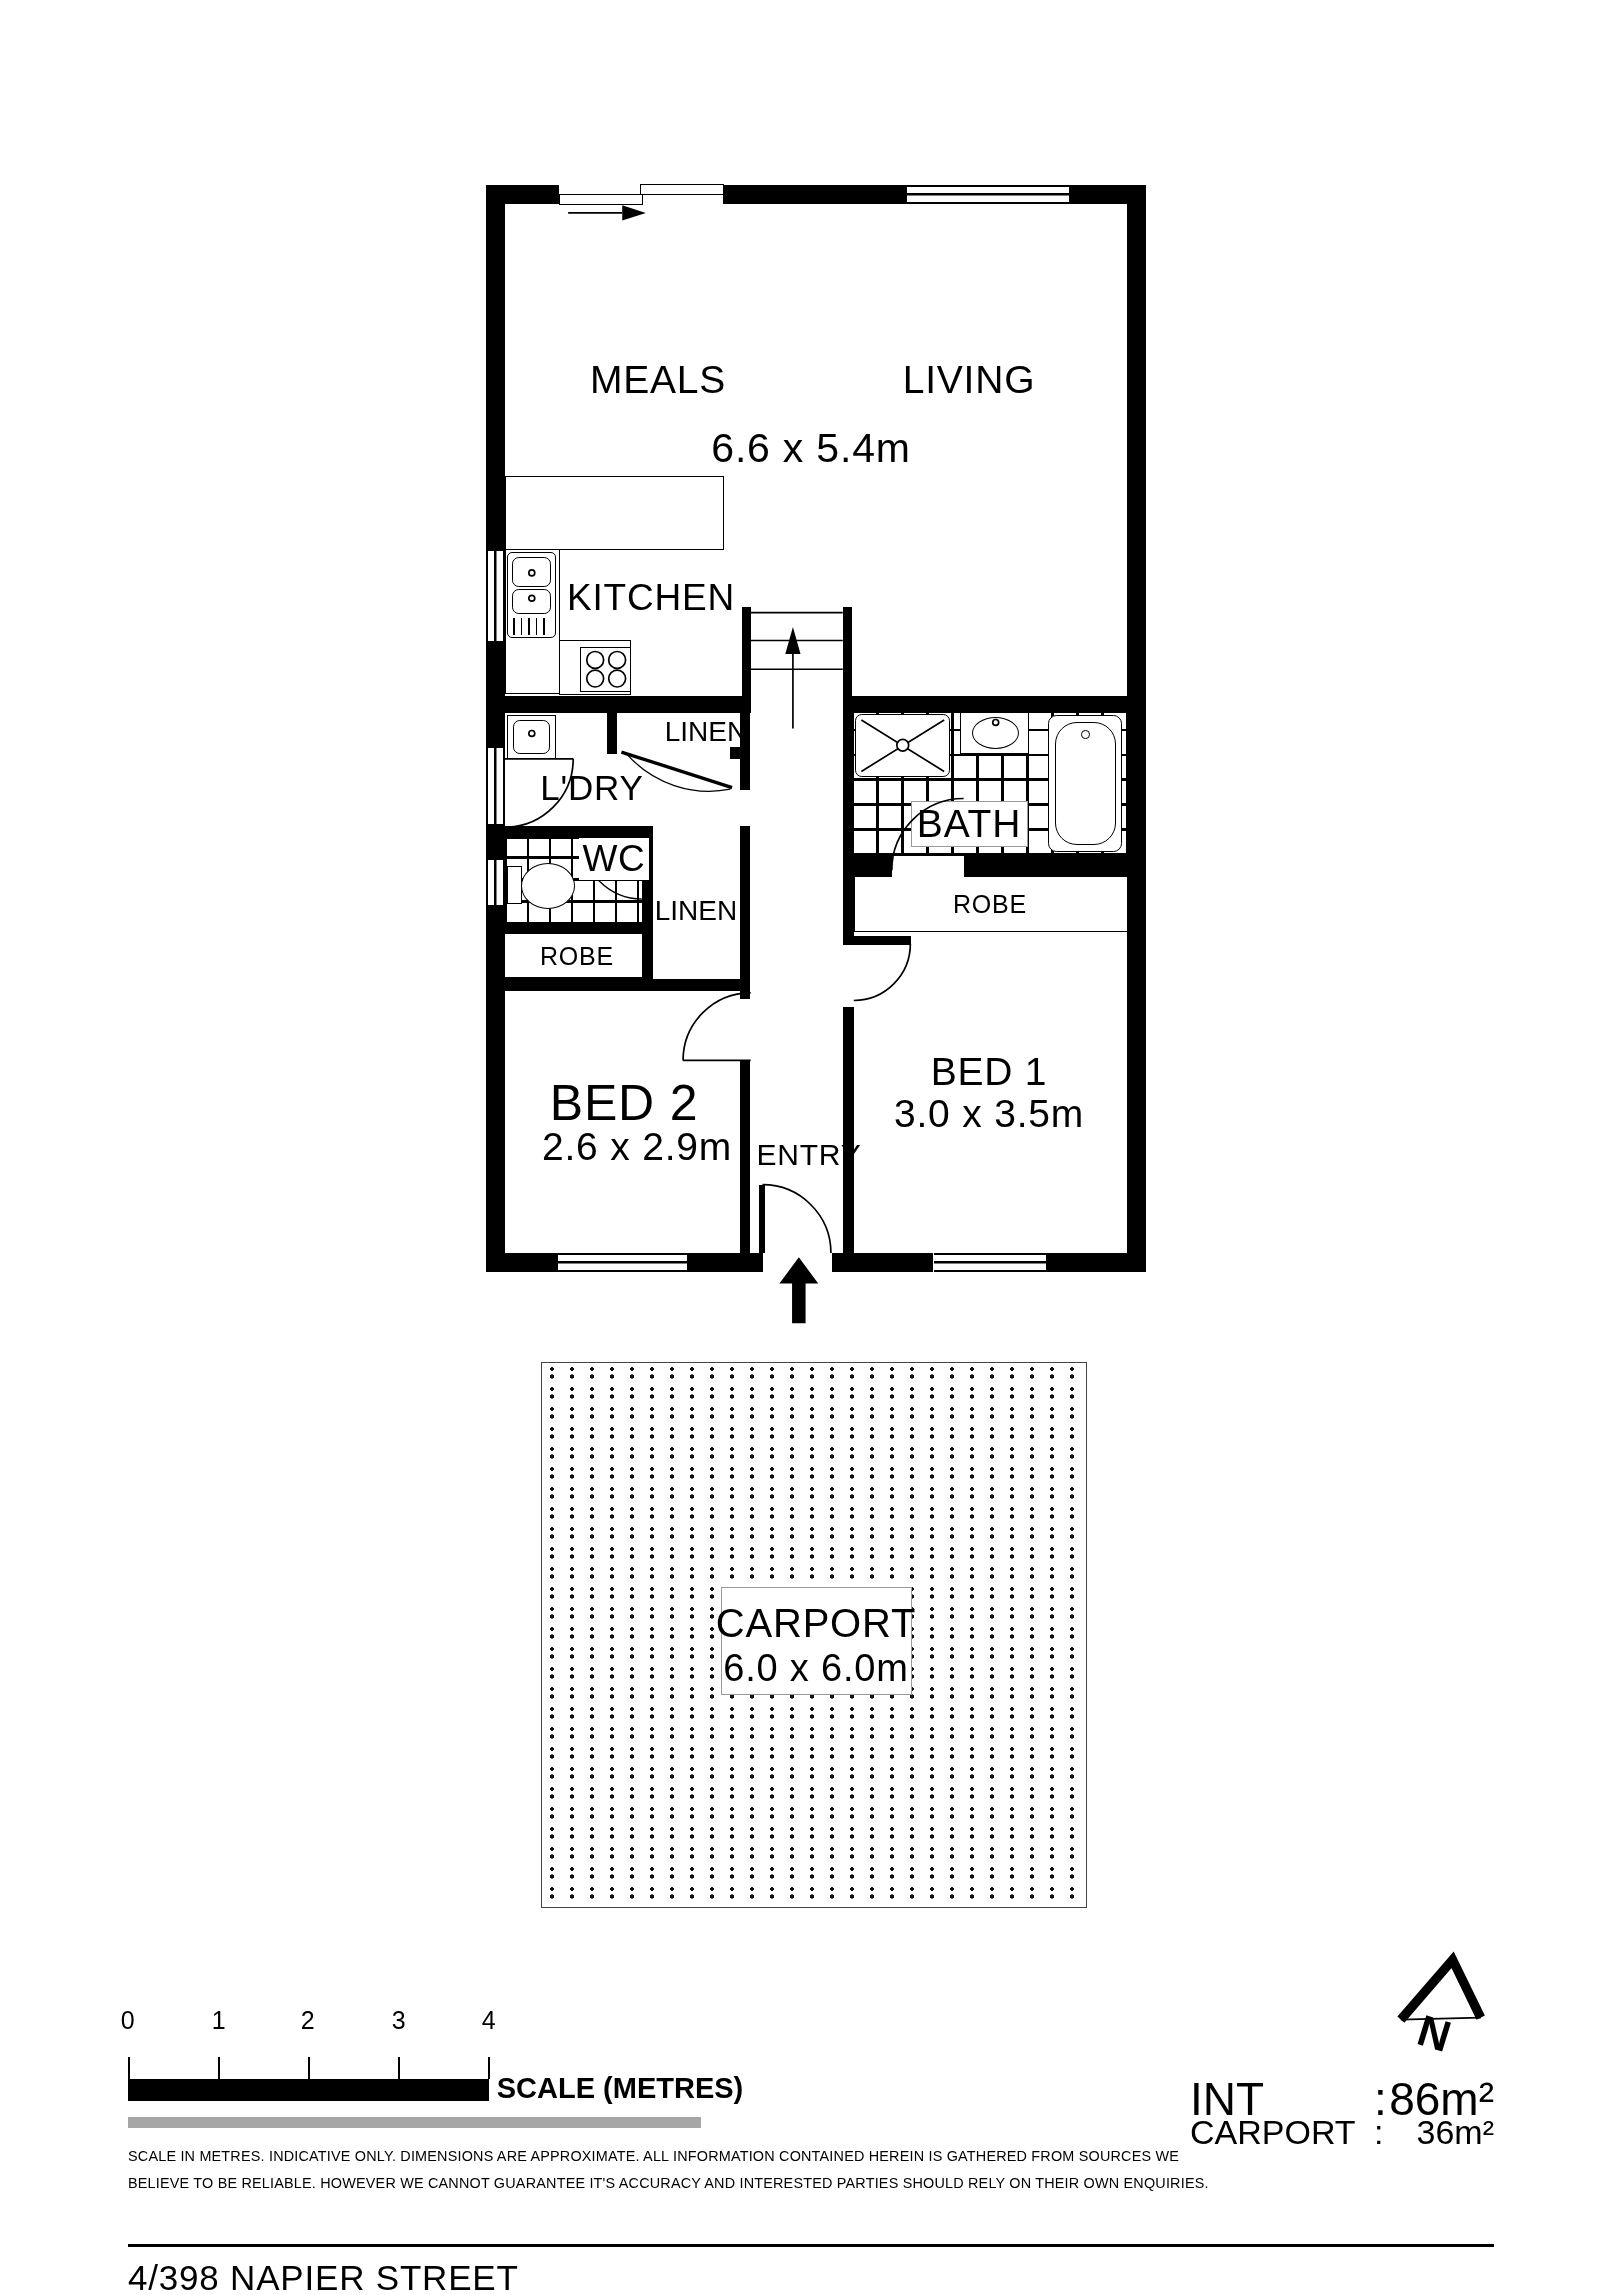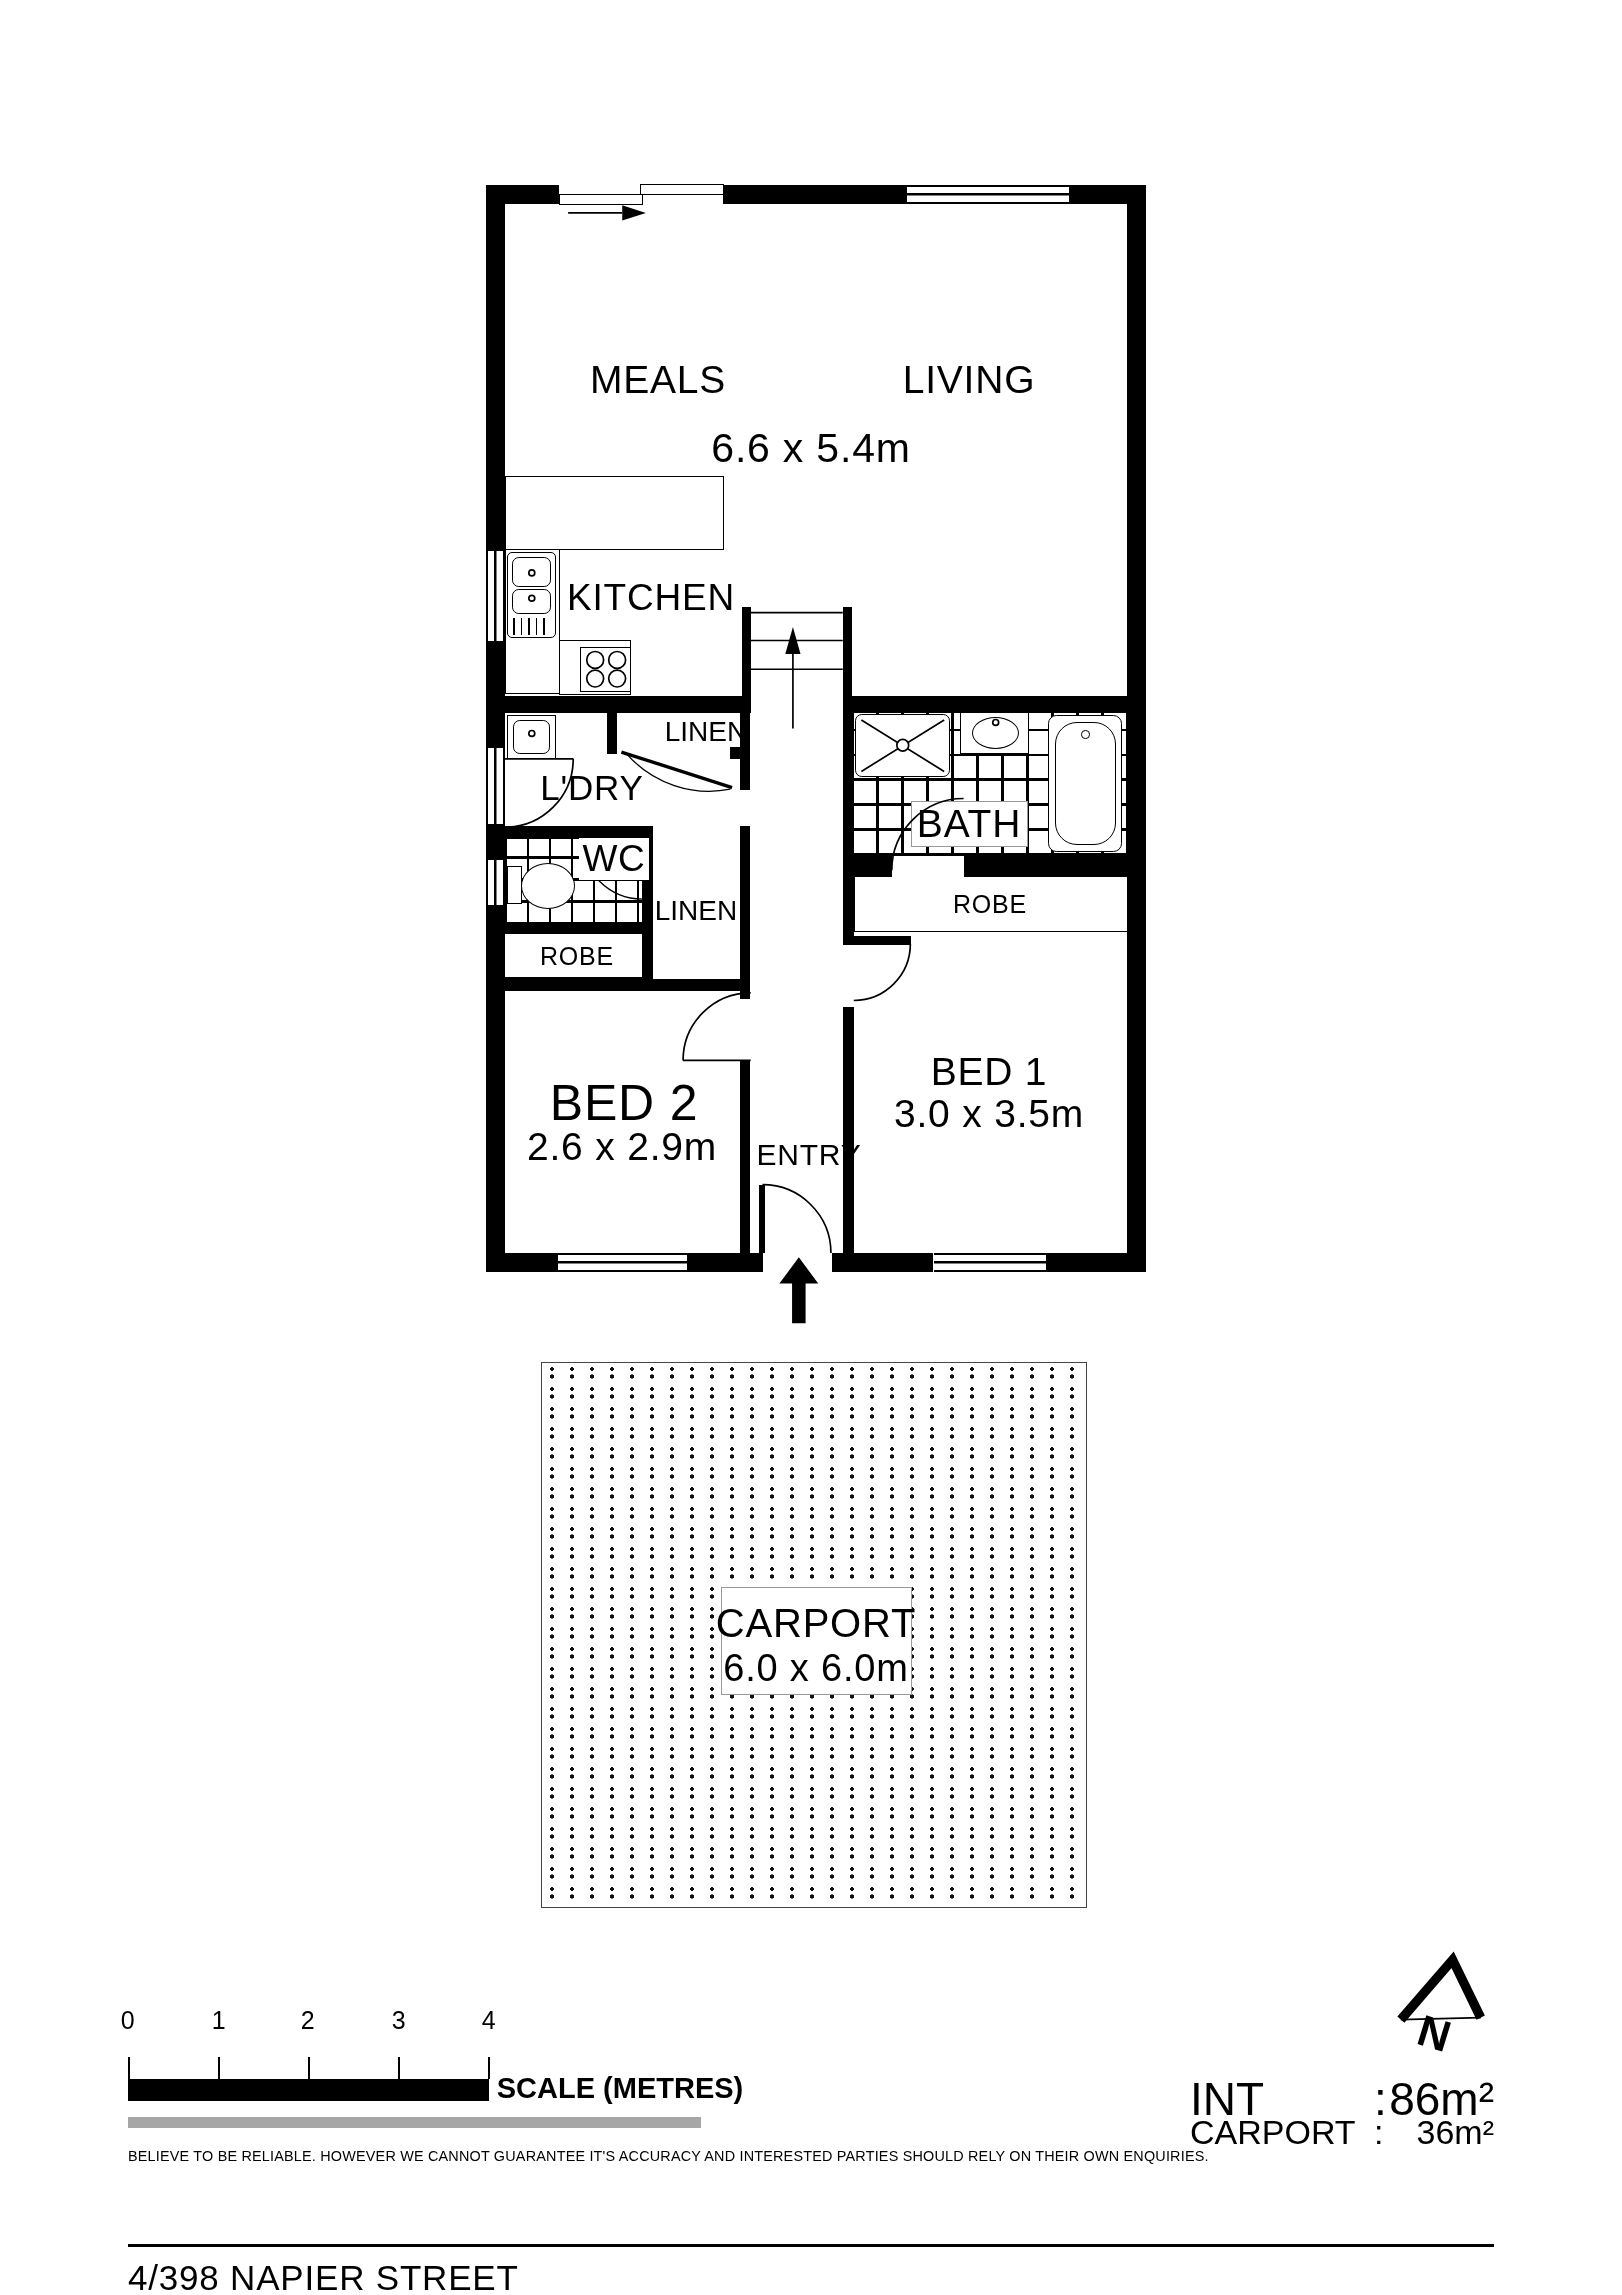--- a/index.html
+++ b/index.html
@@ -161,21 +161,21 @@
   <div class="lbl" style="left:811px;top:448px;font-size:41px;">6.6 x 5.4m</div>
   <div class="lbl" style="left:651px;top:598px;font-size:37px;">KITCHEN</div>
   <div class="lbl" style="left:706px;top:732px;font-size:28px;letter-spacing:0;">LINEN</div>
   <div class="lbl" style="left:592px;top:788px;font-size:35px;">L'DRY</div>
   <div class="lbl" style="left:614px;top:859px;font-size:37px;background:#fff;padding:0 3.4px;">WC</div>
   <div class="lbl" style="left:969px;top:824px;font-size:39px;">BATH</div>
   <div class="lbl" style="left:696px;top:911px;font-size:28px;letter-spacing:0;">LINEN</div>
   <div class="lbl" style="left:990px;top:904px;font-size:25px;">ROBE</div>
   <div class="lbl" style="left:577px;top:956px;font-size:25px;">ROBE</div>
   <div class="lbl" style="left:624px;top:1103px;font-size:50px;text-align:center;">BED 2</div>
-  <div class="lbl" style="left:622px;top:1147px;font-size:39px;">2.6 x 2.9m</div>
+  <div class="lbl" style="left:637px;top:1147px;font-size:39px;">2.6 x 2.9m</div>
   <div class="lbl" style="left:989px;top:1072px;font-size:39px;">BED 1</div>
   <div class="lbl" style="left:989px;top:1114px;font-size:39px;">3.0 x 3.5m</div>
   <div class="lbl" style="left:809px;top:1155px;font-size:30px;">ENTRY</div>
 
   <div class="carport" style="left:541px;top:1362px;width:546px;height:546px;"></div>
   <div class="abs" style="left:721px;top:1587px;width:191px;height:108px;background:#fff;border:1.7px solid #999;box-sizing:border-box;"></div>
   <div class="lbl" style="left:816px;top:1623px;font-size:40px;">CARPORT</div>
   <div class="lbl" style="left:816px;top:1668px;font-size:38px;">6.0 x 6.0m</div>
 
   <div class="lbl" style="left:128px;top:2020px;font-size:25px;">0</div>
@@ -186,20 +186,21 @@
   <div class="w" style="left:128px;top:2057px;width:1.7px;height:22px;"></div>
   <div class="w" style="left:218px;top:2057px;width:1.7px;height:22px;"></div>
   <div class="w" style="left:308px;top:2057px;width:1.7px;height:22px;"></div>
   <div class="w" style="left:398px;top:2057px;width:1.7px;height:22px;"></div>
   <div class="w" style="left:488px;top:2057px;width:1.7px;height:22px;"></div>
   <div class="w" style="left:128px;top:2079px;width:361px;height:22px;"></div>
   <div class="lbl" style="left:620px;top:2088px;font-size:29px;font-weight:bold;letter-spacing:0;">SCALE (METRES)</div>
   <div class="abs" style="left:128px;top:2117px;width:573px;height:11px;background:#a6a6a6;"></div>
 
   <div class="notice" style="left:128px;top:2143px;">
+    <div>SCALE IN METRES. INDICATIVE ONLY. DIMENSIONS ARE APPROXIMATE. ALL INFORMATION CONTAINED HEREIN IS GATHERED FROM SOURCES WE</div>
     <div>BELIEVE TO BE RELIABLE. HOWEVER WE CANNOT GUARANTEE IT'S ACCURACY AND INTERESTED PARTIES SHOULD RELY ON THEIR OWN ENQUIRIES.</div>
   </div>
 
   <svg class="abs" style="left:1396px;top:1948px;" width="101" height="118" viewBox="0 0 120 140">
     <g transform="rotate(17 60 65)" fill="none" stroke="#000">
       <path d="M14 100 L52 14 L104 70" stroke-width="11"></path>
       <path d="M14 100 L104 70" stroke-width="2"></path>
       <text x="38" y="122" font-size="52" font-weight="bold" fill="#000" stroke="none" font-family="Liberation Sans, sans-serif">N</text>
     </g>
   </svg>

